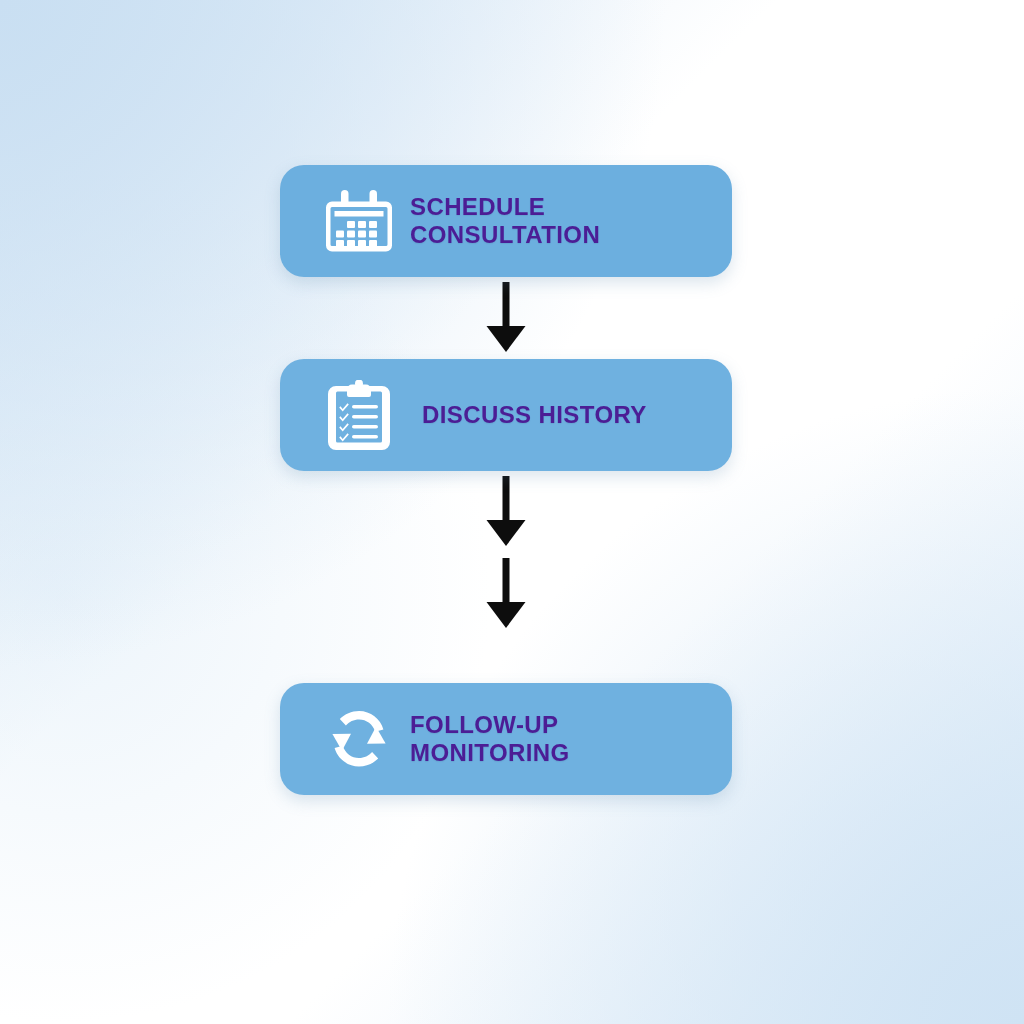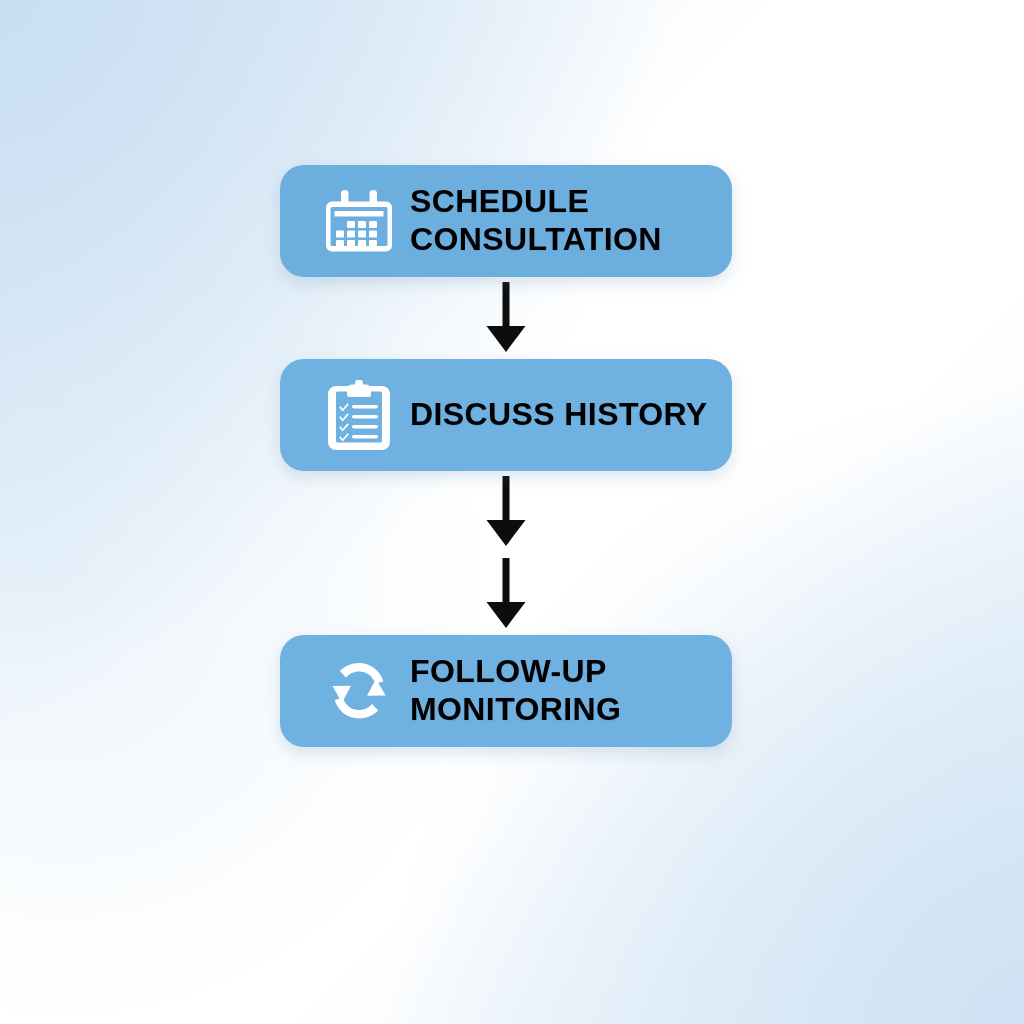--- a/index.html
+++ b/index.html
@@ -38,38 +38,38 @@
   .step {
     position: relative;
     width: 452px;
     height: 112px;
     border-radius: 24px;
     background: #6cafdf;
     display: flex;
     align-items: center;
     box-shadow: 0 6px 16px rgba(90,135,175,0.22);
   }
-  .step.s2 { background: #6fb1e0; }
+  .step.s2 { background: #6fb1e0; gap: 12px; }
   .step.s3 { background: #73b3e1; }
-  .step.s4 { background: #6fb1e0; }
+  .step.s4 { background: #6fb1e0; margin-top: 48px; }
 
   .step-icon {
     width: 78px;
     margin-left: 40px;
     margin-right: 12px;
     display: flex;
     align-items: center;
     justify-content: center;
     flex: 0 0 auto;
   }
   .step-icon svg { display: block; }
 
   .step-label {
-    color: #000000;
-    font-size: 32px;
+    color: #4c1d95;
+    font-size: 24px;
     font-weight: bold;
     letter-spacing: 0.4px;
     line-height: 1.18;
     white-space: pre-line;
     text-shadow: 0 1px 1px rgba(60,110,150,0.18);
   }
 
   
   .connector {
     width: 452px;

